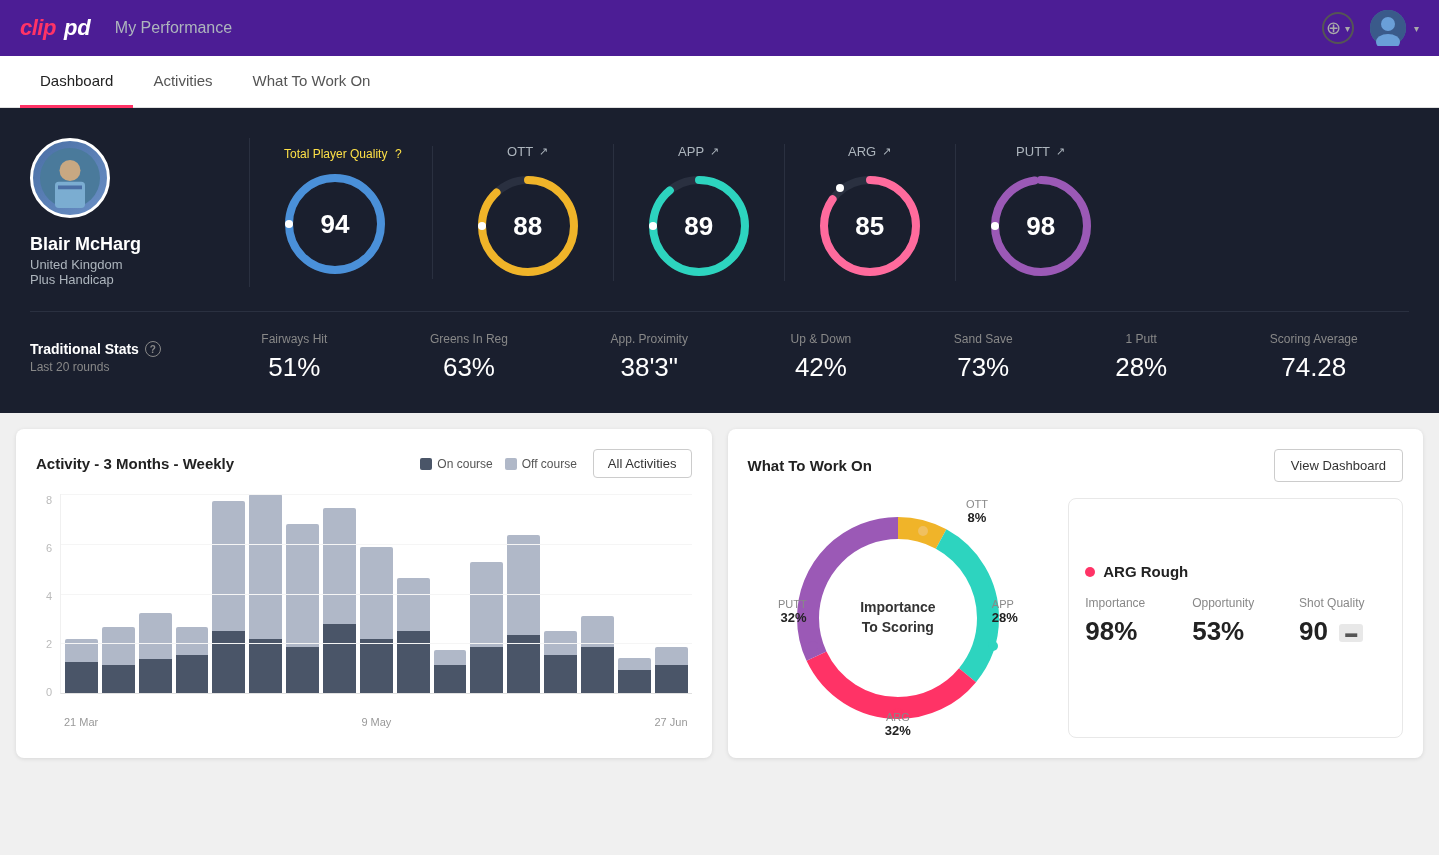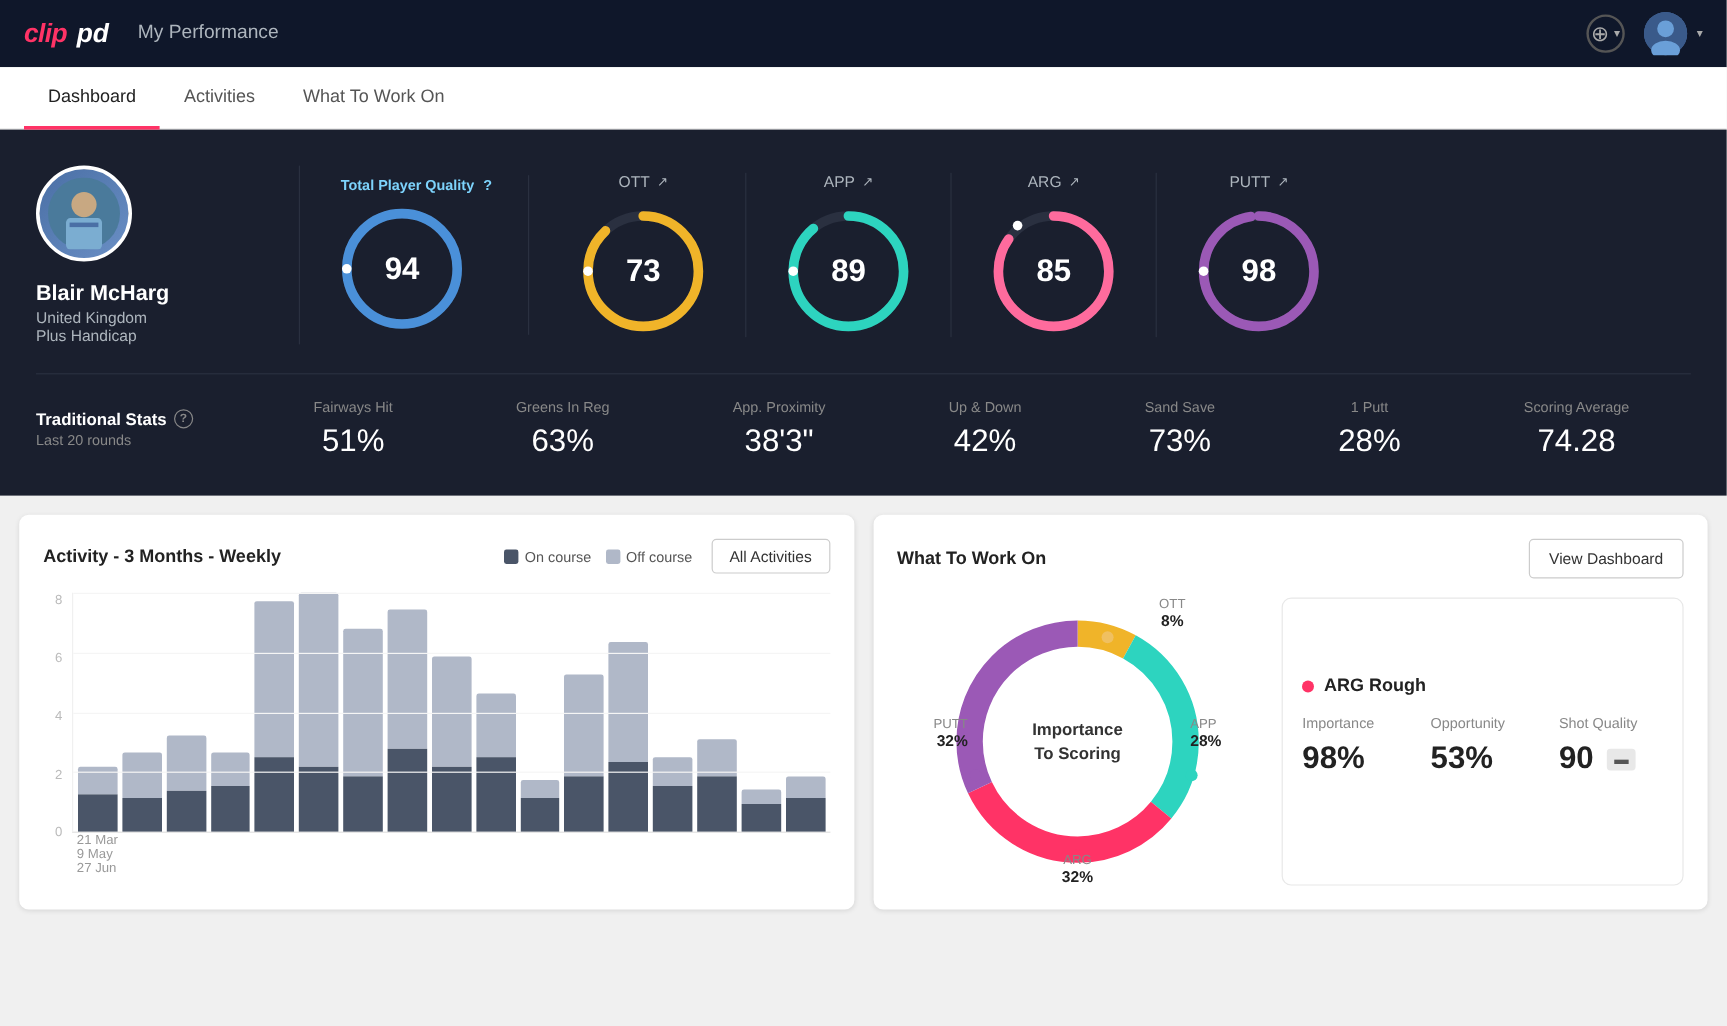--- a/index.html
+++ b/index.html
@@ -1,20 +1,20 @@
 <!DOCTYPE html>
 <html><head>
   <meta charset="utf-8">
   <style>
     * { box-sizing: border-box; margin: 0; padding: 0; }
     body { font-family: -apple-system, BlinkMacSystemFont, 'Segoe UI', sans-serif; background: #f0f0f0; }
 
     
     .header {
-      background: #0f172a;
+      background: #4c1d95;
       height: 56px;
       display: flex;
       align-items: center;
       padding: 0 20px;
       justify-content: space-between;
     }
     .logo {
       display: flex;
       align-items: center;
       gap: 8px;
@@ -120,21 +120,21 @@
       display: flex;
       align-items: center;
       padding-left: 30px;
       gap: 0;
     }
     .quality-label {
       color: #adb5bd;
       font-size: 13px;
       margin-bottom: 8px;
     }
-    .quality-label span { margin-left: 4px; font-size: 12px; color: #7dd3fc; cursor: pointer; font-weight: bold; }
+    .quality-label span { margin-left: 4px; font-size: 12px; color: #fde047; cursor: pointer; }
 
     .score-card {
       display: flex;
       flex-direction: column;
       align-items: center;
       padding: 0 30px;
       border-right: 1px solid #2a3040;
     }
     .score-card:last-child { border-right: none; }
     .score-card-label {
@@ -387,21 +387,21 @@
         <div class="score-card-label">
           <span>OTT</span>
           <span class="arrow-up">↗</span>
         </div>
         <div class="circle-container">
           <svg viewBox="0 0 110 110">
             <circle class="circle-bg" cx="55" cy="55" r="46"></circle>
             <circle class="circle-val" cx="55" cy="55" r="46" stroke="#f0b429" stroke-dasharray="254 35"></circle>
             <circle cx="55" cy="9" r="4" fill="white"></circle>
           </svg>
-          <div class="circle-inner">73</div>
+          <div class="circle-inner">88</div>
         </div>
       </div>
 
       <div class="score-card">
         <div class="score-card-label">
           <span>APP</span>
           <span class="arrow-up">↗</span>
         </div>
         <div class="circle-container">
           <svg viewBox="0 0 110 110">
@@ -592,21 +592,21 @@
                 <div style="background: rgb(176, 184, 200); height: 12px; border-radius: 2px 2px 0px 0px;"></div>
                 <div style="background: rgb(74, 85, 104); height: 23px;"></div>
               </div>
               <div style="flex: 1 1 0%; display: flex; flex-direction: column; justify-content: flex-end; height: 100%; gap: 0px;">
                 <div style="background: rgb(176, 184, 200); height: 18px; border-radius: 2px 2px 0px 0px;"></div>
                 <div style="background: rgb(74, 85, 104); height: 28px;"></div>
               </div>
             </div>
         </div>
 
-        <div style="display:flex;justify-content:space-between;padding: 0 4px 0;font-size:11px;color:#999;flex-direction:column;">
+        <div style="display:flex;justify-content:space-between;padding: 22px 4px 0;font-size:11px;color:#999;">
           <span>21 Mar</span>
           <span>9 May</span>
           <span>27 Jun</span>
         </div>
       </div>
     </div>
   </div>
 
   <div class="panel panel-right">
     <div class="panel-header">

